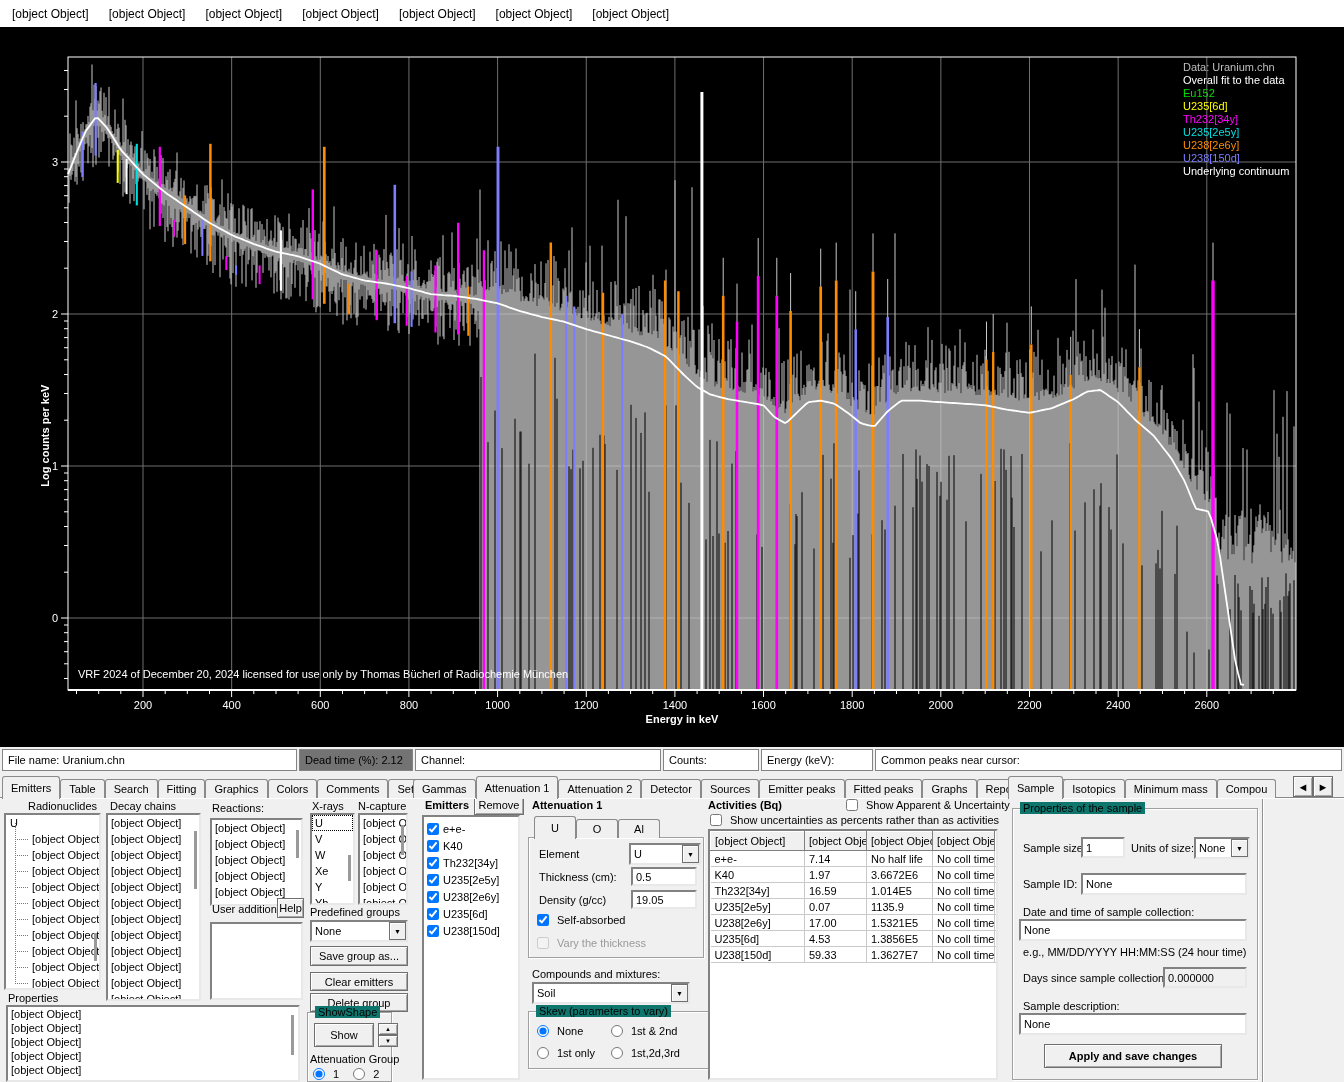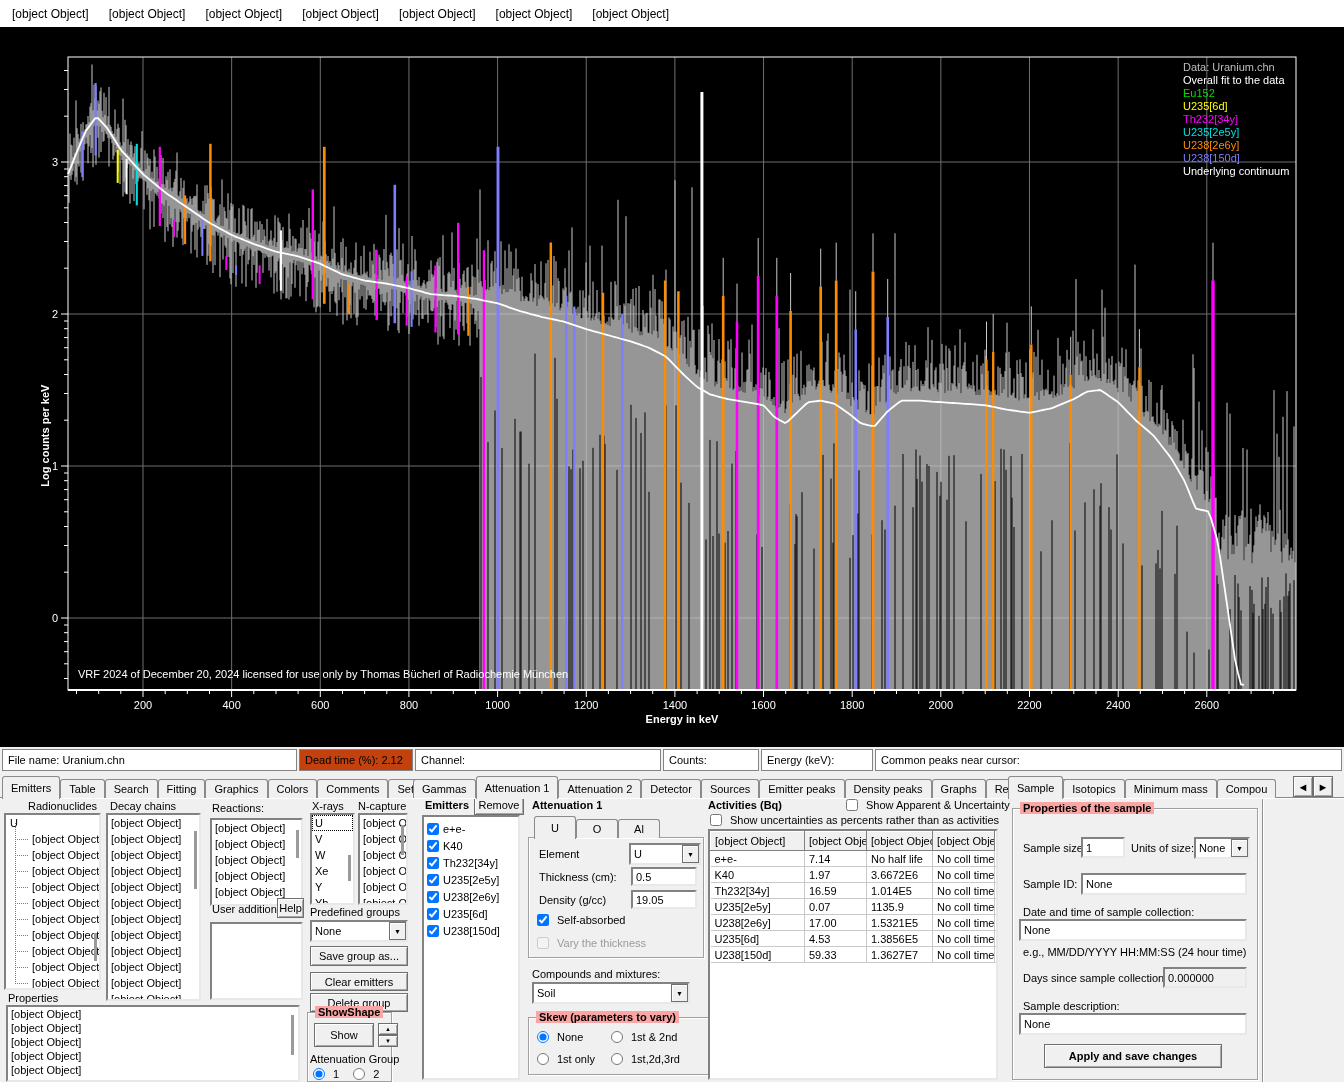--- a/index.html
+++ b/index.html
@@ -5,21 +5,21 @@
   * { box-sizing:border-box; margin:0; padding:0; }
   html,body { width:1344px; height:1082px; overflow:hidden; background:#000;
     font-family:"Liberation Sans",sans-serif; font-size:11px; color:#000; }
   #menubar { position:absolute; left:0; top:0; width:1344px; height:27px; background:#fff;
     display:flex; align-items:center; padding-left:2px; }
   .mi { font-size:12px; padding:5px 10px; cursor:default; }
   #spectrum { position:absolute; left:0; top:27px; }
   #bottom { position:absolute; left:0; top:747px; width:1344px; height:335px; background:#f0f0f0; }
   .fld { position:absolute; top:2px; height:22px; background:#fff; border:1px solid #848484;
     padding:4px 5px; white-space:nowrap; overflow:hidden; }
-  .fld.green { background:#c2410c; }
+  .fld.green { background:#737373; }
   .tabrow { position:absolute; top:28px; height:23px; display:flex; align-items:flex-end; z-index:2; }
   .tab { border:1px solid #8a8a8a; border-bottom:none; border-radius:3px 3px 0 0; background:#f0f0f0;
     padding:3px 8px 2px; height:19px; white-space:nowrap; cursor:default; }
   .tab.sel { height:23px; padding-top:5px; margin-bottom:-1px; z-index:3; position:relative; }
   .tabline { position:absolute; left:0; top:50px; width:1344px; border-top:1px solid #8a8a8a;
     box-shadow:0 1px 0 #ffffff; z-index:1; }
   .lab { position:absolute; white-space:nowrap; }
   .b { font-weight:bold; }
   .lbx { position:absolute; background:#fff; border:2px solid; border-color:#828282 #e8e8e8 #e8e8e8 #828282;
     overflow:hidden; }
@@ -36,21 +36,21 @@
     display:flex; align-items:center; justify-content:center; white-space:nowrap; }
   .in3 { position:absolute; background:#fff; border:2px solid; border-color:#828282 #e8e8e8 #e8e8e8 #828282;
     font-family:"Liberation Sans",sans-serif; font-size:11px; padding:1px 3px; }
   .in3.ro { background:#f0f0f0; }
   .combo { position:absolute; background:#fff; border:2px solid; border-color:#828282 #e8e8e8 #e8e8e8 #828282;
     display:flex; align-items:center; }
   .cval { flex:1; padding:1px 3px; white-space:nowrap; overflow:hidden; }
   .cbtn { width:17px; align-self:stretch; background:#f0f0f0; border:1px solid #6f6f6f;
     box-shadow:inset 1px 1px 0 #fff; font-size:7px; display:flex; align-items:center; justify-content:center; }
   .gb { position:absolute; border:1px solid #a0a0a0; box-shadow:1px 1px 0 #fff, inset 1px 1px 0 #fff; }
-  .gl { position:absolute; top:-7px; left:7px; background:#fca5a5; padding:0 3px; white-space:nowrap;font-weight:bold; }
+  .gl { position:absolute; top:-7px; left:7px; background:#0f766e; padding:0 3px; white-space:nowrap; }
   .ck { display:flex; align-items:center; gap:4px; height:17px; padding-left:3px; white-space:nowrap; }
   .ck input, .rl input { width:12px; height:12px; margin:0; flex:0 0 auto; }
   .rl { position:absolute; display:flex; align-items:center; gap:8px; white-space:nowrap; }
   .rl.dis span, .ck.dis span { color:#9a9a9a; }
   .inline-radios { display:flex; gap:14px; }
   .inline-radios .rl { position:static; }
   table.grid { border-collapse:collapse; table-layout:fixed; width:287px; }
   table.grid th { background:#f0f0f0; border:1px solid; border-color:#fff #808080 #808080 #fff;
     font-weight:normal; text-align:left; padding:2px 4px; height:19px; overflow:hidden; white-space:nowrap; }
   table.grid td { background:#fff; border-right:1px solid #c9c9c9; border-bottom:1px solid #c9c9c9;
@@ -307,21 +307,21 @@
       <div class="tab">Settings</div>
     </div>
   <div class="tabrow" style="left:413px">
 
   <div class="tab">Gammas</div>
       <div class="tab sel">Attenuation 1</div>
       <div class="tab">Attenuation 2</div>
       <div class="tab">Detector</div>
       <div class="tab">Sources</div>
       <div class="tab">Emitter peaks</div>
-      <div class="tab">Density peaks</div>
+      <div class="tab">Fitted peaks</div>
       <div class="tab">Graphs</div>
       <div class="tab">Report</div>
       <div class="tab">Import</div>
     </div>
   <div class="tabrow" style="left:1008px">
 
   <div class="tab sel">Sample</div>
       <div class="tab">Isotopics</div>
       <div class="tab">Minimum mass</div>
       <div class="tab">Compou</div>
@@ -517,21 +517,21 @@
         <span>Vary the thickness</span>
       </label>
   </div>
 
   <div class="lab" style="left:532px;top:221px">Compounds and mixtures:</div>
   <div class="combo" style="left:532px;top:235px;width:158px;height:22px">
     <span class="cval">Soil</span>
     <span class="cbtn">▼</span>
   </div>
 
-  <div class="gb" style="left:528px;top:270px;width:195px;height:58px">
+  <div class="gb" style="left:528px;top:264px;width:195px;height:58px">
     <span class="gl">Skew (parameters to vary)</span>
     <div>
 
     <label class="rl skewopt" style="left: 8px; top: 13px;">
           <input type="radio" name="skew" checked="" style="">
           <span>None</span>
         </label>
         <label class="rl skewopt" style="left: 82px; top: 13px;">
           <input type="radio" name="skew" style="">
           <span>1st &amp; 2nd</span>

